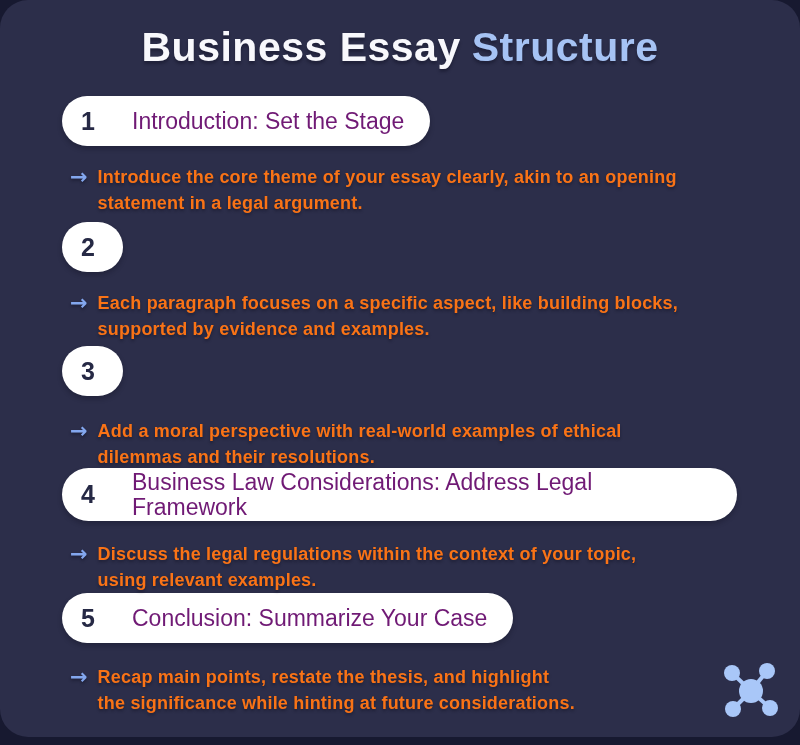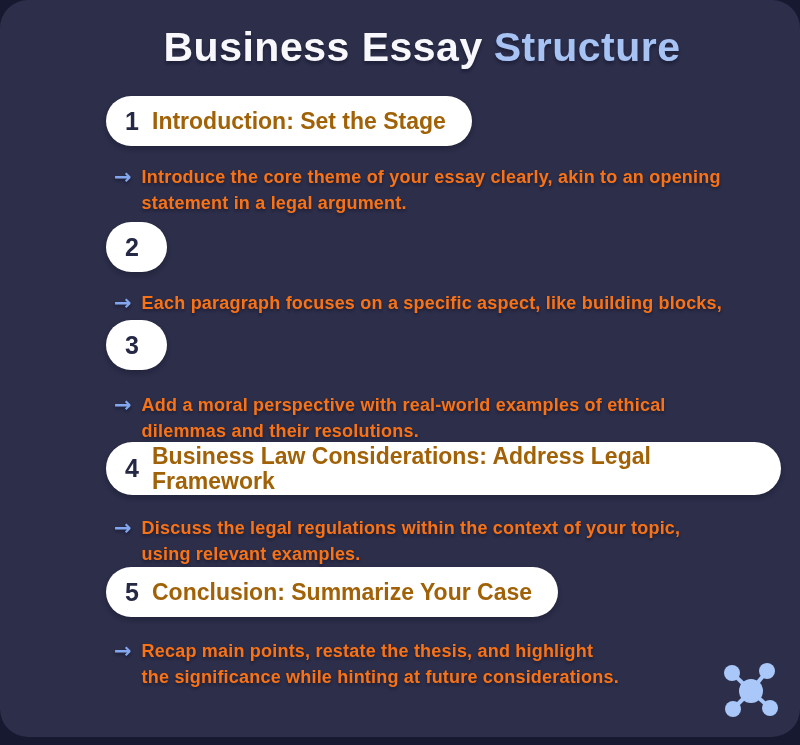--- a/index.html
+++ b/index.html
@@ -10,21 +10,20 @@
     font-family: "Liberation Sans", sans-serif;
     position: relative;
     overflow: hidden;
   }
   .card {
     position: absolute;
     top: 0; left: 0;
     width: 800px; height: 737px;
     background: #2c2e4a;
     border-radius: 28px;
-    padding-left: 44px;
   }
   .title {
     margin: 24px 0 0 0;
     text-align: center;
     font-size: 41px;
     line-height: 46px;
     font-weight: 700;
     letter-spacing: 0.5px;
     color: #f8f8fc;
     text-shadow: 0 3px 3px rgba(10,10,25,0.35);
@@ -43,24 +42,25 @@
     box-shadow: 0 3px 5px rgba(10,10,25,0.28);
   }
   .pill .num {
     font-weight: 700;
     font-size: 25px;
     color: #262945;
     min-width: 18px;
     text-align: center;
   }
   .pill .ptitle {
-    font-weight: 700;
+    font-weight: 400;
     font-size: 23px;
     line-height: 25px;
-    color: #a16207;
+    color: #701a75;
+    margin-left: 24px;
   }
   .pill .ptitle .tline { display: block; }
   .pill.wide { width: 675px; height: 53px; }
   .desc {
     display: flex;
     gap: 10px;
     margin-left: 8px;
     text-shadow: 0 2px 3px rgba(10,10,25,0.4);
   }
   .arrow {
@@ -107,20 +107,21 @@
       </span>
     </div>
 
     <div class="pill" style="margin-top:6px">
       <span class="num">2</span>
     </div>
     <div class="desc" style="margin-top:18px">
       <span class="arrow">→</span>
       <span class="dtext">
         <span class="line">Each paragraph focuses on a specific aspect, like building blocks,</span>
+        <span class="line">supported by evidence and examples.</span>
       </span>
     </div>
 
     <div class="pill" style="margin-top:4px">
       <span class="num">3</span>
     </div>
     <div class="desc" style="margin-top:22px">
       <span class="arrow">→</span>
       <span class="dtext">
         <span class="line">Add a moral perspective with real-world examples of ethical</span>

